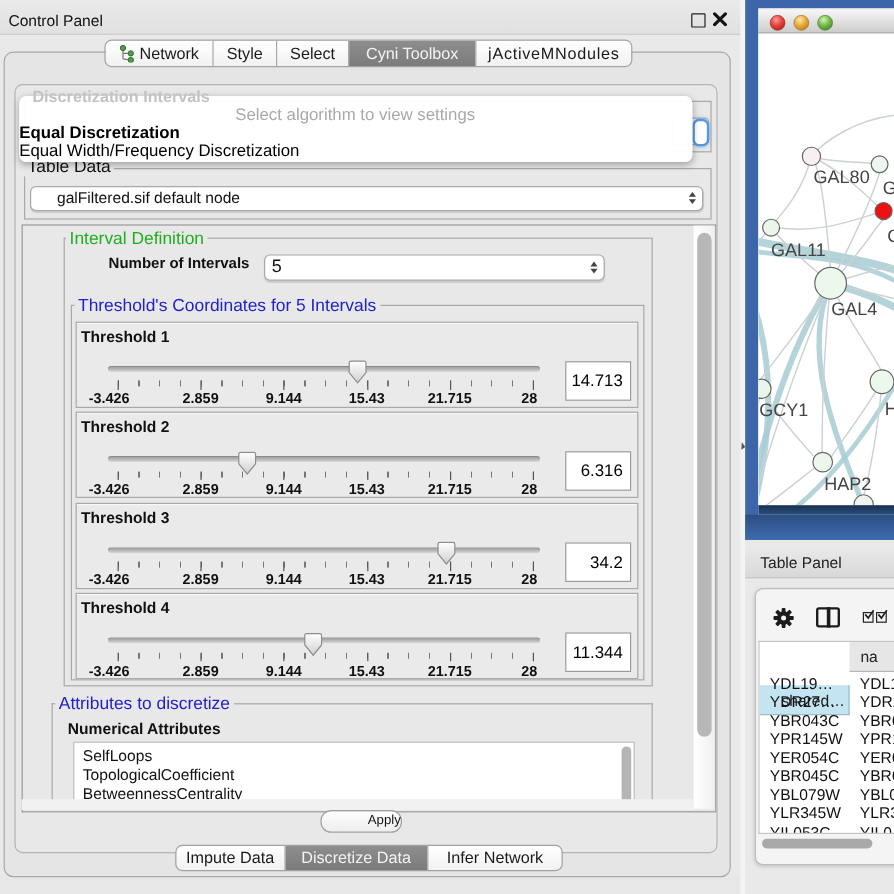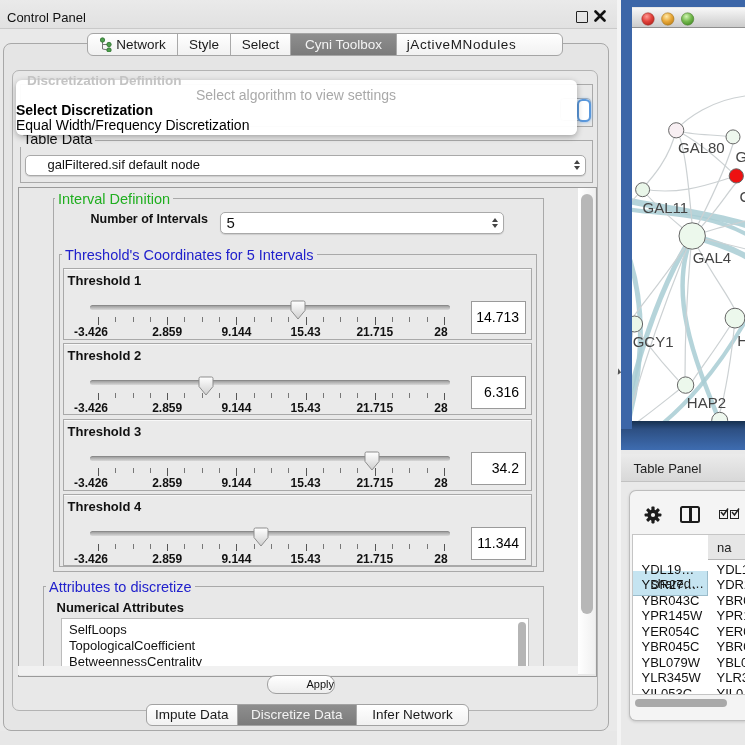--- a/index.html
+++ b/index.html
@@ -26,21 +26,21 @@
     <div class="abs" style="left:576px;top:10.5px;width:10px;height:10px;border:1.6px solid #222;border-radius:1px;"></div>
     <svg class="abs" style="left:594px;top:10px;" width="12" height="12" viewBox="0 0 12 12">
       <path d="M1.5 1.5 L10.5 10.5 M10.5 1.5 L1.5 10.5" stroke="#111" stroke-width="2.6" stroke-linecap="round"></path>
       </svg>
   </div>
 
   <div class="abs" style="left:2.5px;top:43px;width:604px;height:686px;
      background:#e5e5e5;border:1px solid #a8a8a8;border-radius:8px;"></div>
 
   <div class="abs" style="left:87px;top:32.5px;width:438px;height:21.5px;border:1px solid #a5a5a5;
-     border-radius:6px;background:linear-gradient(#ffffff,#f1f1f1);overflow:hidden;padding-left:36px;">
+     border-radius:6px;background:linear-gradient(#ffffff,#f1f1f1);overflow:hidden;">
     <div class="tseg" style="left:0;width:90px;">
       <svg class="abs" style="left:12px;top:3.5px;" width="13" height="15" viewBox="0 0 13 15">
         <path d="M2.5 4 L2.5 12 M2.5 7.5 L8 7.5 M2.5 12 L8 13" stroke="#777" stroke-width="1" fill="none"></path>
         <circle cx="2.5" cy="3" r="2.2" fill="#4da04d" stroke="#2e6e2e" stroke-width="0.8"></circle>
         <circle cx="9" cy="7.5" r="2.2" fill="#4da04d" stroke="#2e6e2e" stroke-width="0.8"></circle>
         <circle cx="9" cy="13" r="2.2" fill="#4da04d" stroke="#2e6e2e" stroke-width="0.8"></circle>
       </svg>
       <span style="margin-left:17px;">Network</span></div>
     <div class="tseg" style="left:90px;width:53px;">Style</div>
     <div class="tseg" style="left:143px;width:60px;">Select</div>
@@ -51,23 +51,23 @@
   <div class="abs" style="left:11.5px;top:69.5px;width:584px;height:639px;
      background:#e8e8e8;border:1px solid #b3b3b3;border-radius:7px;"></div>
 
   <div class="gbox" style="left:20px;top:84px;width:571px;height:41px;"></div>
 
   <div class="abs" style="left:560px;top:98px;width:29px;height:21px;background:#fff;border:1px solid #a9a9a9;border-radius:4px;"></div>
   <div class="abs" style="left:576.5px;top:99px;width:10px;height:19px;border:2.5px solid #5a98dc;border-radius:5.5px;box-shadow:0 0 3.5px #7fb2e8;"></div>
 
   <div class="abs" style="left:15.5px;top:80px;width:561px;height:55px;background:rgba(255,255,255,0.97);
       border-radius:6px;box-shadow:0 2px 6px rgba(0,0,0,0.3);z-index:30;"></div>
-  <div class="abs" style="left:24px;top:72.5px;font-size:13.5px;font-weight:bold;color:#c3c3c3;padding:0 3px;z-index:31;">Discretization Definition</div>
+  <div class="abs" style="left:24px;top:72.5px;font-size:13.5px;font-weight:bold;color:#c3c3c3;padding:0 3px;z-index:31;">Discretization Intervals</div>
   <div class="abs" style="left:15.5px;top:87px;width:561px;text-align:center;font-size:14px;color:#a9a9a9;z-index:31;">Select algorithm to view settings</div>
-  <div class="abs" style="left:16px;top:101.5px;font-size:14px;font-weight:bold;color:#000;z-index:31;">Select Discretization</div>
+  <div class="abs" style="left:16px;top:101.5px;font-size:14px;font-weight:bold;color:#000;z-index:31;">Equal Discretization</div>
   <div class="abs" style="left:16px;top:117px;font-size:14px;color:#000;z-index:31;">Equal Width/Frequency Discretization</div>
 
   <div class="gbox" style="left:20px;top:140px;width:571px;height:40.5px;"></div>
   <div class="gtitle" style="left:20px;top:131.5px;color:#111;">Table Data</div>
   <div class="combo" style="left:25px;top:154.5px;width:559px;height:19.5px;line-height:17.5px;">
     <span style="margin-left:21.5px;">galFiltered.sif default node</span>
     <span class="arrows">
         <span class="au"></span>
         <span class="ad"></span>
       </span>

